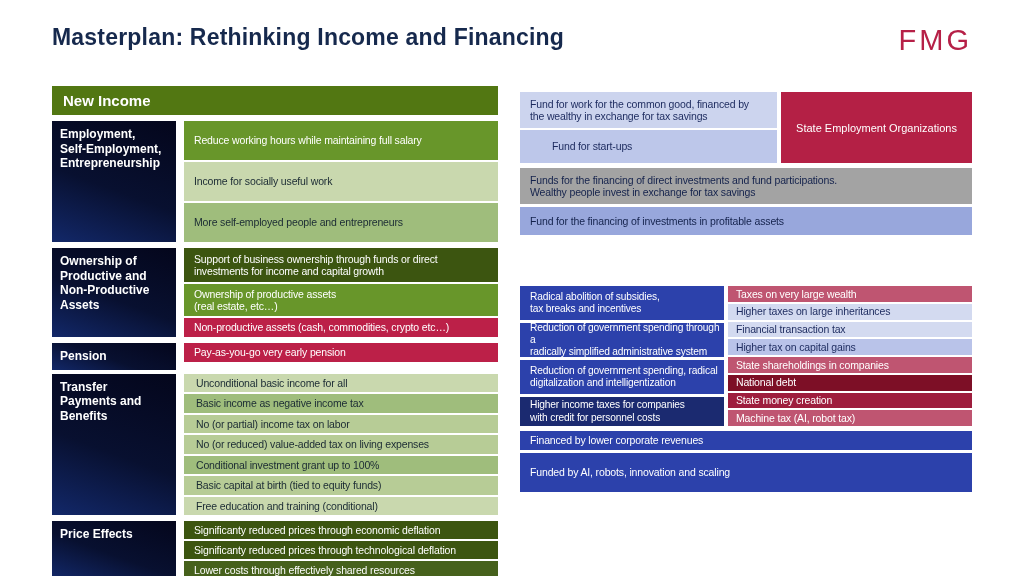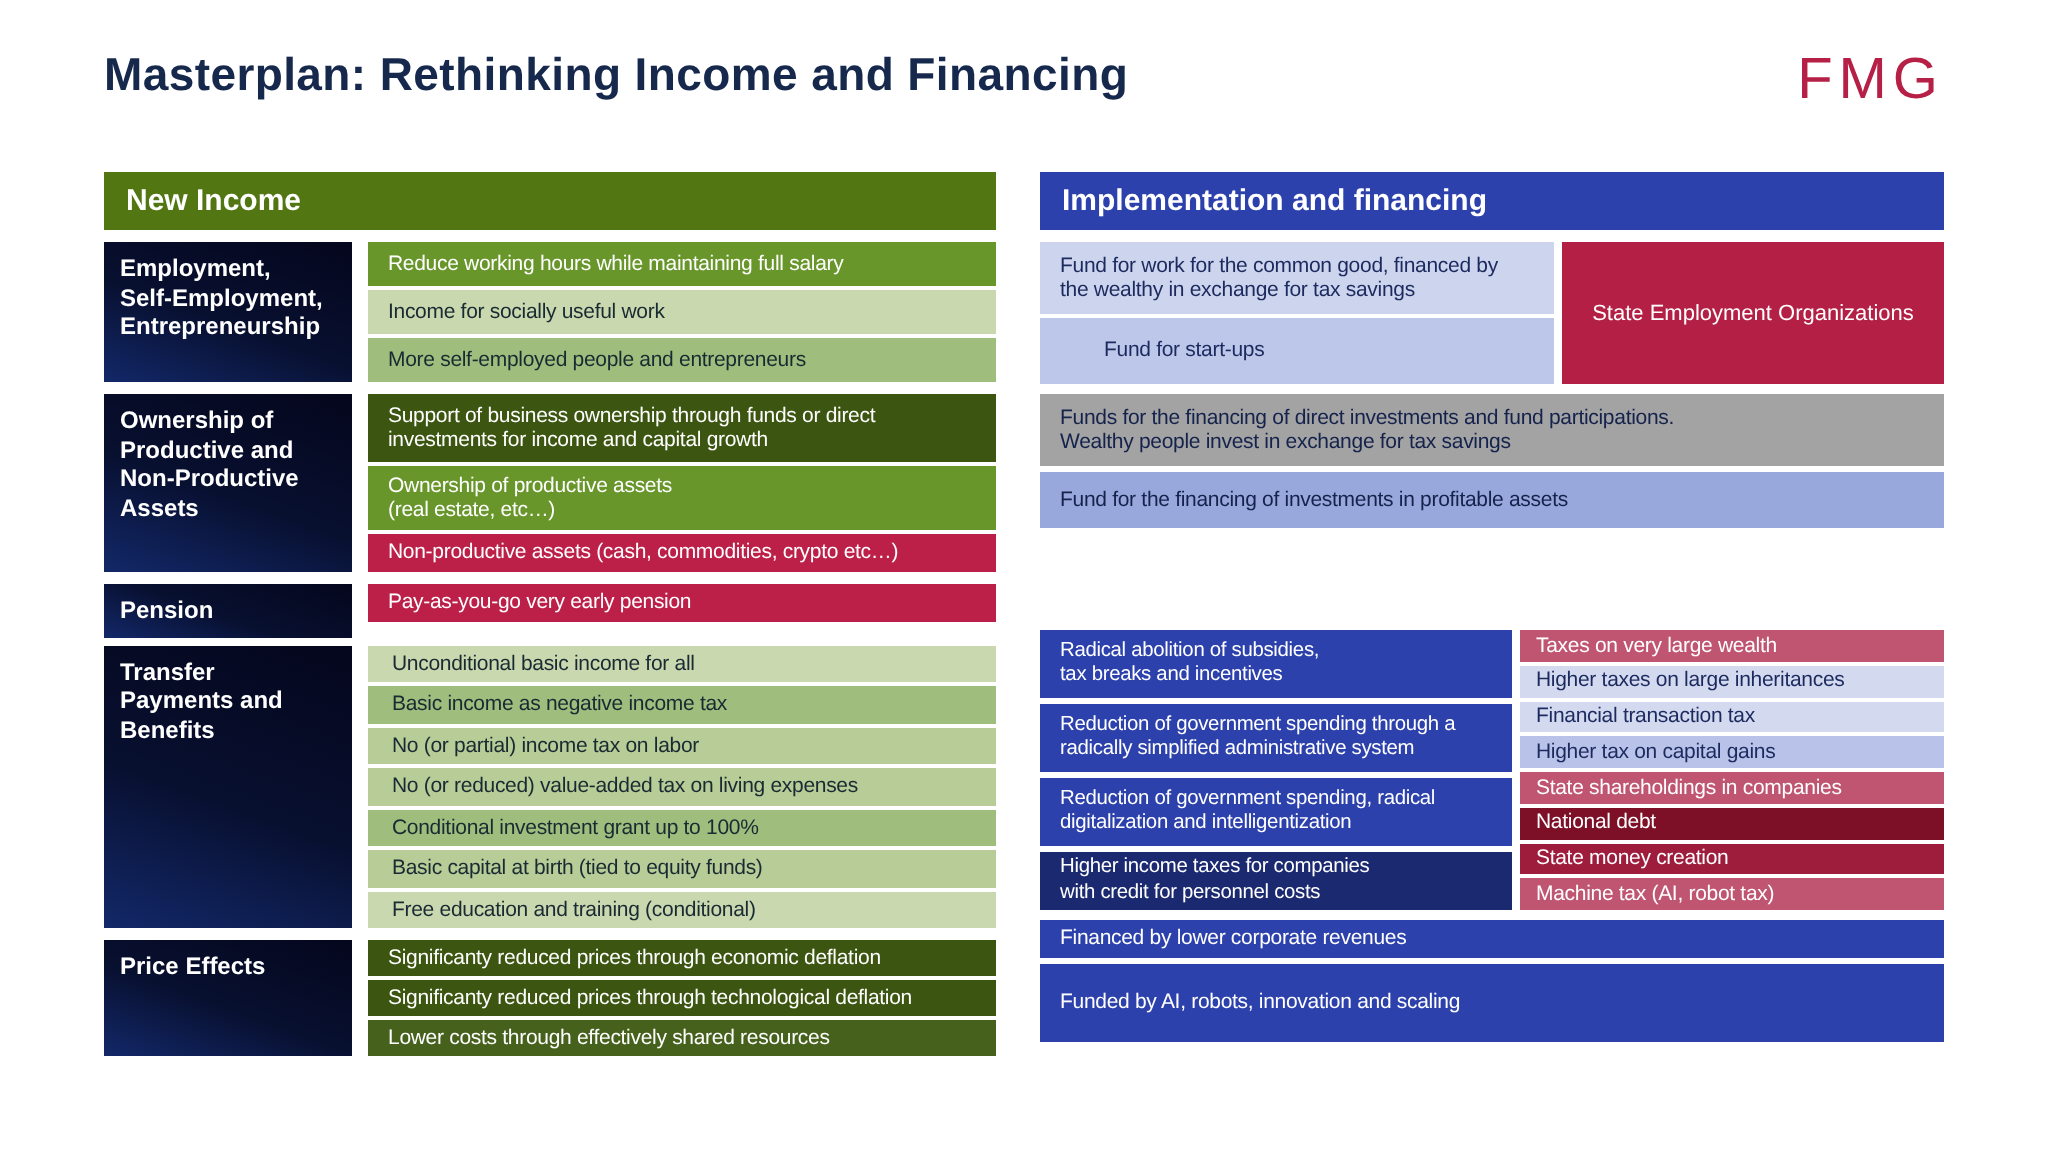--- a/index.html
+++ b/index.html
@@ -58,36 +58,36 @@
   .lav2   { background:#bdc7ea; color:#1c2a5e;padding-left:32px; }
   .peri1  { background:#a3a3a3; color:#14224c; }
   .peri2  { background:#98a7dc; color:#14224c; }
   .rose   { background:#bf5571; color:#fff; }
   .lavs   { background:#d3daf0; color:#1c2a5e; }
   .lavm   { background:#b9c3e9; color:#1c2a5e; }
   .maroon { background:#7d0f26; color:#fff; }
   .crim2  { background:#9e1d3d; color:#fff; }
 
   .h18 { height:18px; flex:none; } .h185 { height:18.5px; flex:none;padding-left:12px; }
-  .h19 { height:19px; flex:none; } .h22 { height:22px; flex:none; }
+  .h19 { height:19px; flex:none; } .h22 { height:39px; flex:none; }
   .h28 { height:28px; flex:none; } .h29 { height:29px; flex:none; }
   .h32 { height:32px; flex:none; } .h33 { height:33px; flex:none; }
   .h34 { height:34px; flex:none; } .h36 { height:36px; flex:none; }
   .h39 { height:39px; flex:none; }
 
   .secA { display:flex; gap:4px; }
   .secA .cells { width:257px; flex:none; }
   .sidebox {
     flex:1; background:#b42045; color:#fff; display:flex;
     align-items:center; justify-content:center; font-size:11px;
     text-align:center; padding:0 8px;
   }
   .vstack { display:flex; flex-direction:column; }
   .secC { display:flex; gap:4px; }
-  .secC .cleft  { width:236px; flex:none; display:flex; flex-direction:column; gap:3px; }
+  .secC .cleft  { width:204px; flex:none; display:flex; flex-direction:column; gap:3px; }
   .secC .cleft .cell { font-size:10.2px; }
   .secC .cright { flex:1; display:flex; flex-direction:column; gap:2px; height:140px; }
   .secC .cright .cell { flex:1; padding:0 4px 0 8px; }
 </style>
 </head>
 <body>
 
 <div class="title">Masterplan: Rethinking Income and Financing</div>
 <div class="logo">FMG</div>
 
@@ -144,21 +144,20 @@
     <div class="rlabel">Price Effects</div>
     <div class="cells">
       <div class="cell g-dark h18">Significanty reduced prices through economic deflation</div>
       <div class="cell g-dark h18">Significanty reduced prices through technological deflation</div>
       <div class="cell g-dark2 h18">Lower costs through effectively shared resources</div>
     </div>
   </div>
 </div>
 
 <div class="col col-right">
-  <div class="hdr hdr-blue">Implementation and financing</div>
 
   <div class="secA mt6">
     <div class="cells">
       <div class="cell lav1 h36">Fund for work for the common good, financed by
 the wealthy in exchange for tax savings</div>
       <div class="cell lav2 h33">Fund for start-ups</div>
     </div>
     <div class="sidebox">State Employment Organizations</div>
   </div>
 

